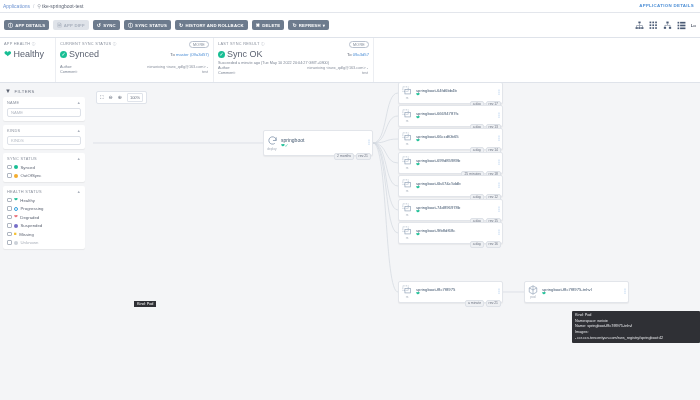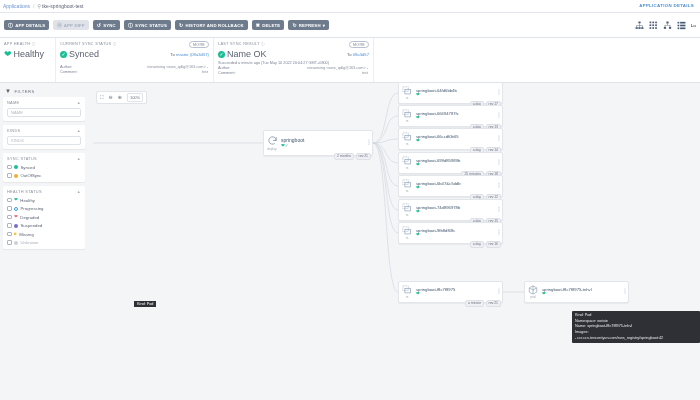--- a/index.html
+++ b/index.html
@@ -255,21 +255,21 @@
       <span>Comment:</span>
       <span class="v">test</span>
     </div>
   </div>
 
   <div class="st-card result">
     <div class="st-title"><span>LAST SYNC RESULT</span> <span class="i">ⓘ</span></div>
     <div class="more-pill">MORE</div>
     <div class="st-big">
       <span class="check-badge">✓</span>
-      <span>Name OK</span>
+      <span>Sync OK</span>
     </div>
     <div class="revlink">
       <span>To </span><b>09a3d57</b>
     </div>
     <div class="succeeded">Succeeded a minute ago (Tue May 10 2022 20:04:27 GMT+0800)</div>
     <div class="kvrow">
       <span>Author:</span>
       <span class="v">nieweixing &lt;wwx_qdlg@163.com&gt; -</span>
     </div>
     <div class="kvrow">

